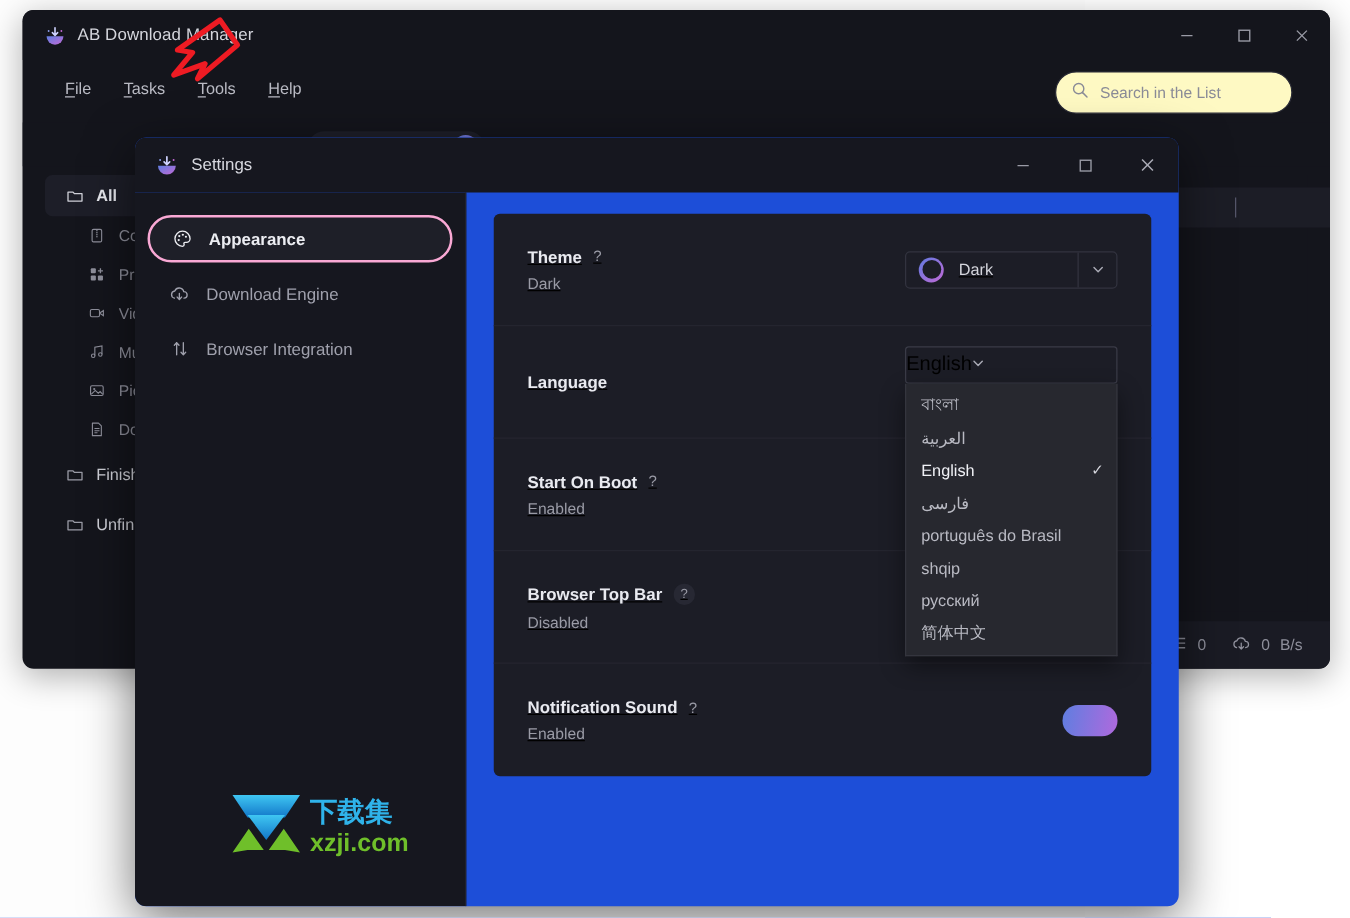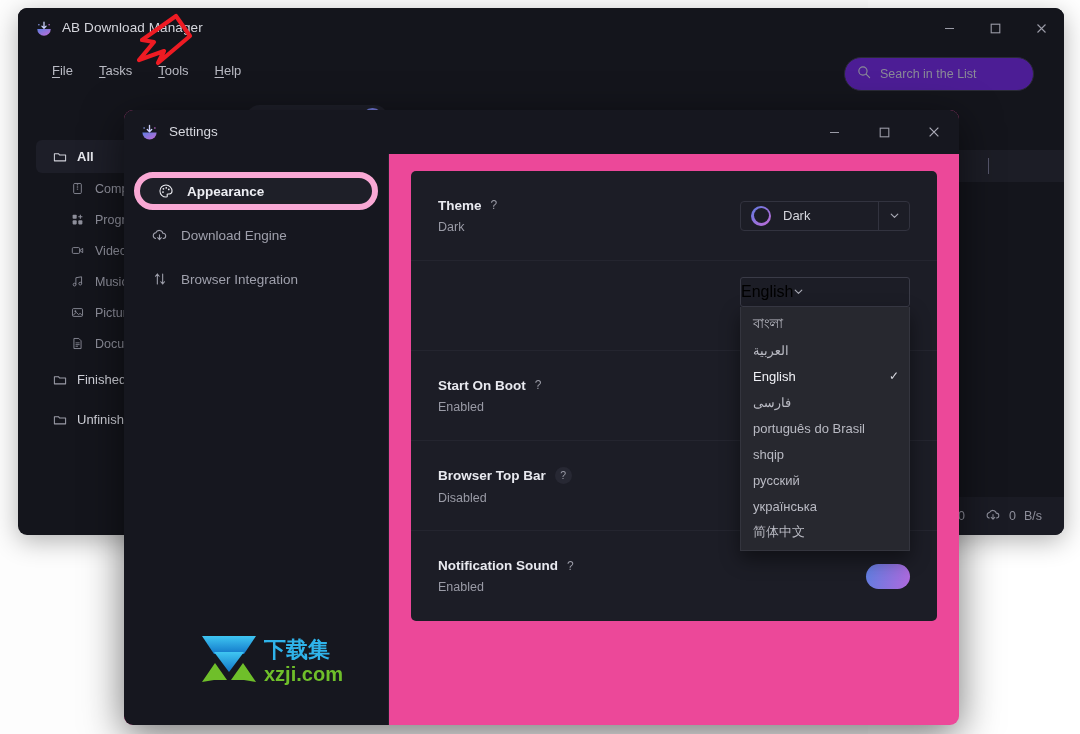--- a/index.html
+++ b/index.html
@@ -42,21 +42,21 @@
   #main-menubar {
     position: absolute; left: 34px; top: 55px; display:flex; gap:26px;
     font-size: 13px; color:#b9bac3;
   }
   #main-menubar .mi { position: relative; }
   #main-menubar .mi u { text-decoration: underline; text-underline-offset: 2px; }
 
   
   #search-box {
     position: absolute; right: 30px; top: 49px; width: 190px; height: 34px;
-    background: #4c1d95; border: 1px solid #2a2b36; border-radius: 17px;
+    background: #fef9c3; border: 1px solid #2a2b36; border-radius: 17px;
     display:flex; align-items:center; padding: 0 12px; gap: 9px;
   }
   #search-box .txt { font-size: 12.5px; color:#8a8b97; }
 
   
   #toolbar {
     position: absolute; left: 0; top: 90px; width: 100%; height: 35px;
     background: #14151c;
   }
   #newdl-btn {
@@ -107,49 +107,50 @@
   
   #statusbar {
     position:absolute; left: 208px; right: 0; bottom: 0; height: 38px;
     background:#1a1b24; display:flex; align-items:center; justify-content:flex-end;
     padding-right: 22px; gap: 9px; color:#8e8f9b; font-size: 12.5px;
   }
   #statusbar .sb-grp { display:flex; align-items:center; gap:8px; }
 
   
   #settings-dialog {
-    position:absolute; left: 124px; top: 110px; width: 835px; height: 615px;
-    background:#ec4899; border-radius: 9px;
+    position:absolute; left: 108px; top: 110px; width: 835px; height: 615px;
+    background:#1d4ed8; border-radius: 9px;
     box-shadow: 0 10px 40px rgba(0,0,0,.55);
     overflow: hidden;
   }
   #dlg-titlebar { position:absolute; left:0; top:0; width:100%; height: 44px; background:#16171f; }
   #dlg-logo { position:absolute; left: 16px; top: 13px; width: 19px; height: 19px; }
   #dlg-title { position:absolute; left: 45px; top: 14px; font-size: 13.5px; color:#d7d8df; }
   #dlg-winbtns { position:absolute; right: 0; top: 0; height: 44px; display:flex; }
   #dlg-winbtns .win-btn { width: 50px; height: 44px; }
 
   #dlg-sidebar {
     position:absolute; left:0; top: 44px; width: 265px; bottom:0;
     background:#16171f; border-right: 1px solid #22232d;
     padding-top: 18px;
   }
   .nav-item {
     margin: 0 10px 6px 10px; height: 38px; border-radius: 19px;
     display:flex; align-items:center; gap: 13px; padding-left: 17px;
     font-size: 13.5px; color:#9fa0ac;
   }
   .nav-item.active {
-    background:#1e1f28; border:6px solid #f9a8d4; color:#ecedf2; font-weight:bold;
+    background:#1e1f28; border:2px solid #f9a8d4; color:#ecedf2; font-weight:bold;
   }
   .nav-icn { width:17px; height:17px; display:flex; align-items:center; justify-content:center; flex:0 0 17px; }
 
   #dlg-content {
     position:absolute; left: 265px; top: 44px; right: 0; bottom: 0;
     padding: 17px 22px 0 22px;
+    text-decoration: underline;
   }
   #settings-card {
     background: #1c1d26; border-radius: 5px; overflow: visible; position:relative;
   }
   .setting-row {
     position: relative; height: 90px; border-bottom: 1px solid #24252f;
     display:flex; align-items:center; padding: 0 27px;
   }
   .setting-row:last-child { border-bottom: none; }
   .srow-left { flex: 1; }
@@ -528,20 +529,25 @@
             <span class="cb-label">Dark</span>
             <span class="cb-arrow">
               <svg width="11" height="11" viewBox="0 0 12 12">
                   <path d="M2.4 4.4 L6 8 L9.6 4.4" fill="none" stroke="#a9aab5" stroke-width="1.25" stroke-linecap="round" stroke-linejoin="round"></path>
                 </svg>
             </span>
           </div>
         </div>
 
         <div class="setting-row">
+          <div class="srow-left">
+            <div class="srow-title">
+              <span>Language</span>
+            </div>
+          </div>
           <div id="lang-combo">
             <span class="cb-label">English</span>
             <span class="cb-arrow">
               <svg width="11" height="11" viewBox="0 0 12 12">
                   <path d="M2.4 4.4 L6 8 L9.6 4.4" fill="none" stroke="#a9aab5" stroke-width="1.25" stroke-linecap="round" stroke-linejoin="round"></path>
                 </svg>
             </span>
           </div>
           <div id="lang-dropdown">
             <div class="lang-opt">
@@ -560,23 +566,20 @@
             <div class="lang-opt">
                 <span>português do Brasil</span>
               </div>
             <div class="lang-opt">
                 <span>shqip</span>
               </div>
             <div class="lang-opt">
                 <span>русский</span>
               </div>
             <div class="lang-opt">
-                <span>українська</span>
-              </div>
-            <div class="lang-opt">
                 <span>简体中文</span>
               </div>
           </div>
         </div>
 
         <div class="setting-row">
           <div class="srow-left">
             <div class="srow-title">
               <span>Start On Boot</span>
               <span class="help-q">?</span>

